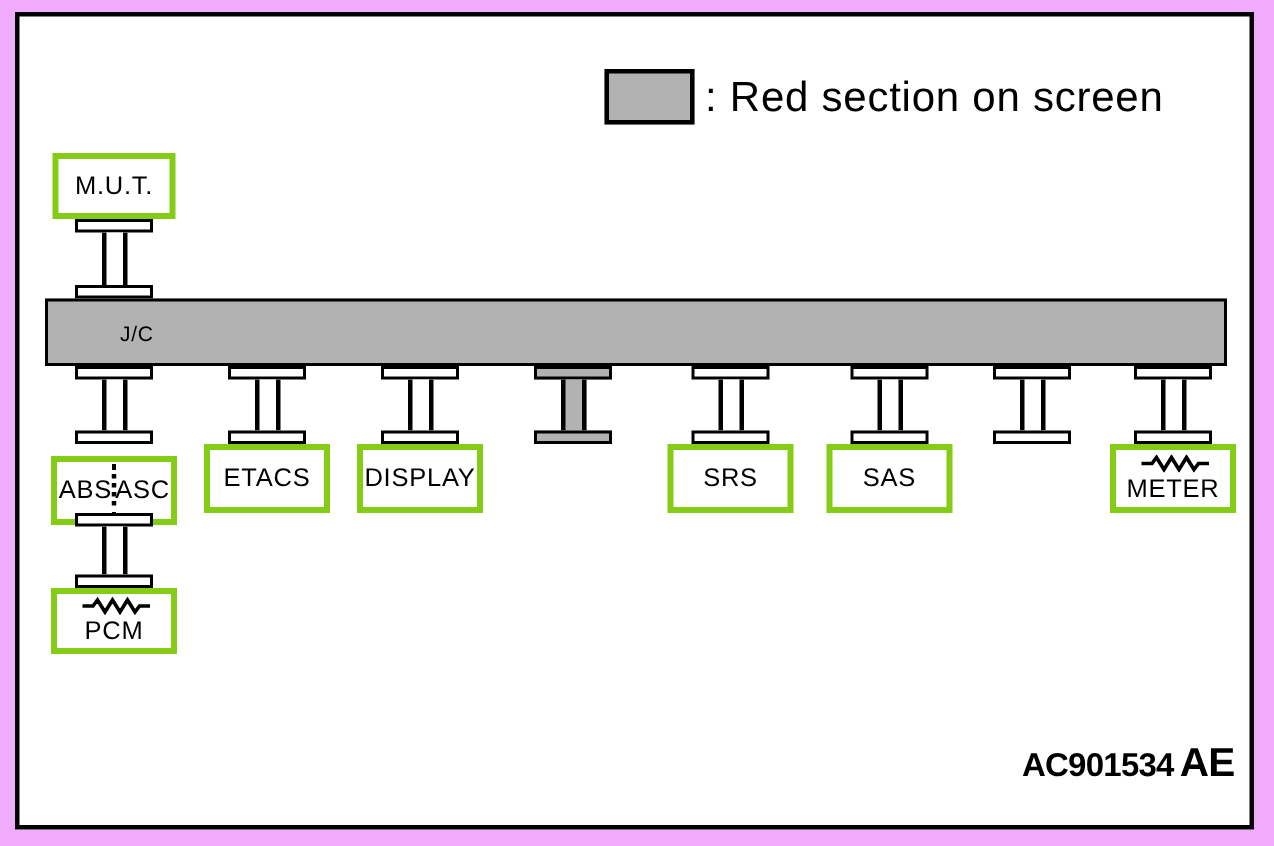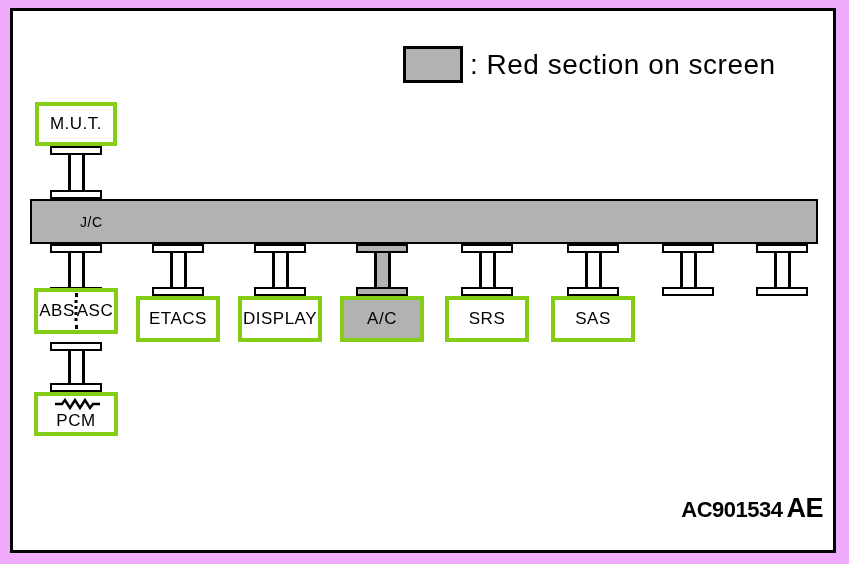--- a/index.html
+++ b/index.html
@@ -199,30 +199,35 @@
     <div class="cap"></div>
       <div class="stem"></div>
       <div class="cap"></div>
   </div>
   <div class="conn" style="left:756px; top:244px; height:52px;">
     <div class="cap"></div>
       <div class="stem"></div>
       <div class="cap"></div>
   </div>
 
-  <div class="node split" style="left:34px; top:288px;">
+  <div class="node split" style="left:34px; top:304px;">
     <span class="half">ABS</span>
     <div class="dotted-divider"></div>
     <span class="half">ASC</span>
   </div>
   <div class="node" style="left:238px; top:296px;">DISPLAY</div>
   <div class="node" style="left:136px; top:296px;">ETACS</div>
-  <div class="node gray" style="left:340px; top:296px;">A/C</div>
   <div class="node" style="left:445px; top:296px;">SRS</div>
   <div class="node" style="left:551px; top:296px;">SAS</div>
+  <div class="node col" style="left:740px; top:296px;">
+    <svg class="resistor" viewBox="0 0 48 12">
+      <path d="M3 6 h7 l3 -4 5 8 5 -8 5 8 5 -8 5 8 3 -4 h7" fill="none" stroke="#000" stroke-width="2.4" stroke-linecap="butt"></path>
+    </svg>
+    <span>METER</span>
+  </div>
 
   <div class="conn" style="left:50px; top:342px; height:50px;">
     <div class="cap"></div>
       <div class="stem"></div>
       <div class="cap"></div>
   </div>
 
   <div class="node col" style="left:34px; top:392px; height:44px;">
     <svg class="resistor" viewBox="0 0 48 12">
       <path d="M3 6 h7 l3 -4 5 8 5 -8 5 8 5 -8 5 8 3 -4 h7" fill="none" stroke="#000" stroke-width="2.4" stroke-linecap="butt"></path>

